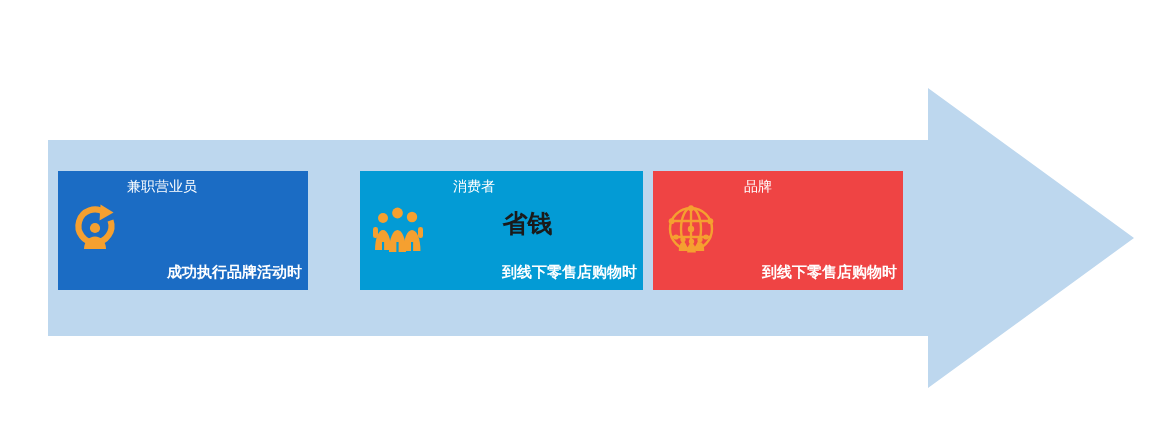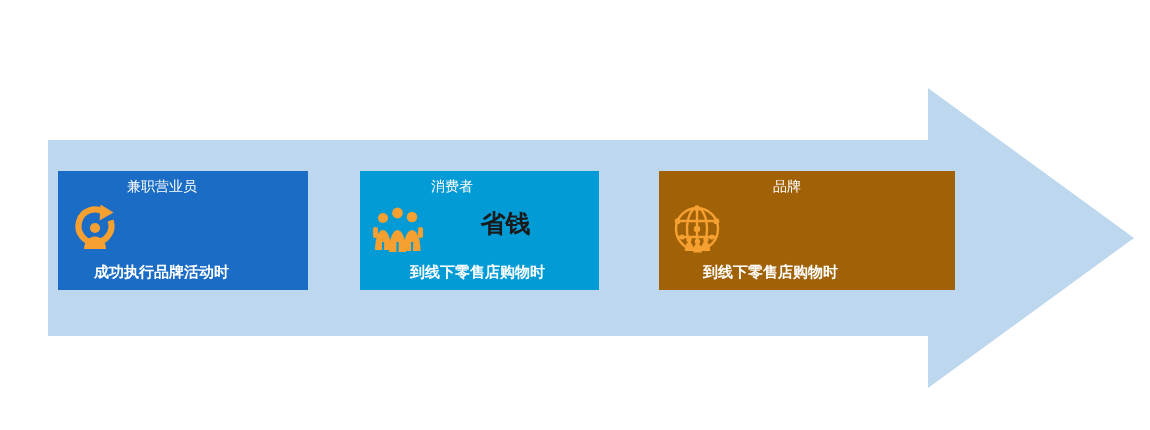--- a/index.html
+++ b/index.html
@@ -51,22 +51,22 @@
     width: 845px;
     height: 119px;
   }
   .card {
     position: absolute;
     top: 0;
     height: 119px;
     box-sizing: border-box;
   }
   .card-1 { left: 0px;   width: 250px; background: #1B6CC4; }
-  .card-2 { left: 302px; width: 239px; background: #039BD5; }
-  .card-3 { left: 595px; width: 296px; background: #a16207; margin-left: 6px; }
+  .card-2 { left: 302px; width: 283px; background: #039BD5; }
+  .card-3 { left: 595px; width: 250px; background: #ef4444; }
 
   .card-label {
     position: absolute;
     top: 5px;
     left: 0;
     right: 0;
     text-align: center;
     color: #ffffff;
     font-size: 14px;
     line-height: 20px;
@@ -96,21 +96,21 @@
     line-height: 34px;
     font-weight: 700;
     padding-right: 8px;
   }
 
   .card-caption {
     position: absolute;
     bottom: 7px;
     left: 0;
     right: 0;
-    text-align: left;
+    text-align: right;
     color: #ffffff;
     font-size: 15px;
     line-height: 22px;
     font-weight: 700;
   }
   .card-caption-1 { padding-left: 36px; padding-right: 6px; }
   .card-caption-2 { padding-left: 50px; padding-right: 6px; }
   .card-caption-3 { padding-left: 44px; padding-right: 6px; }
 </style>
 </head>

